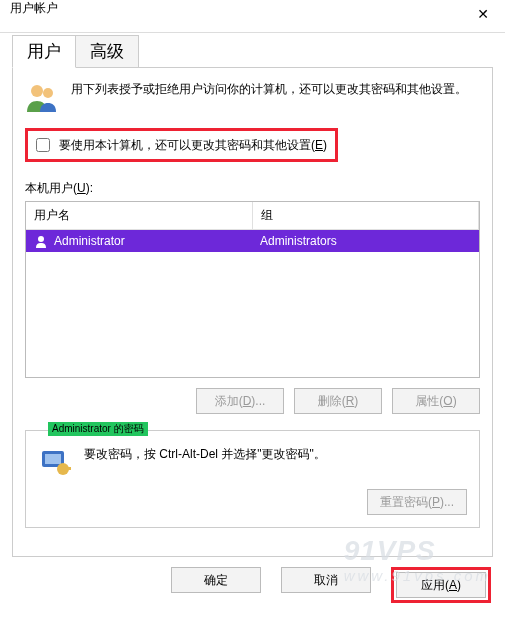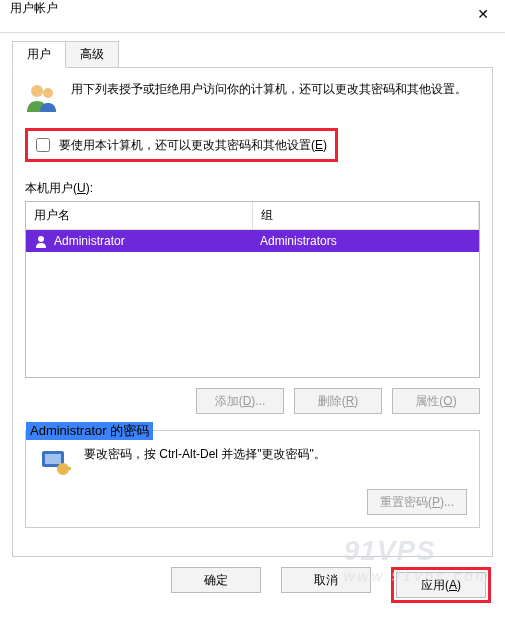--- a/index.html
+++ b/index.html
@@ -2,21 +2,21 @@
 <html><head>
 <meta charset="utf-8">
 <style>
 html,body{margin:0;padding:0;font-family:"Microsoft YaHei","Segoe UI",sans-serif;font-size:12px;background:#fff;color:#000}
 .window{width:505px;height:630px;position:relative;background:#fff;box-sizing:border-box}
 .titlebar{height:32px;display:flex;align-items:flex-start;padding:0 2px 0 10px;border-bottom:1px solid #ddd}
 .titlebar .title{flex:1;font-size:12px}
 .titlebar .close{width:40px;height:28px;display:flex;align-items:center;justify-content:center;cursor:pointer;font-size:14px;font-family:Arial}
 .client{padding:8px 12px 0 12px}
 .tabs{display:flex;align-items:flex-end;height:26px;position:relative}
-.tab{border:1px solid #ccc;padding:4px 14px 4px 14px;font-size:12px;background:#fff;position:relative;bottom:-1px;margin-right:-1px;cursor:pointer}
+.tab{border:1px solid #ccc;padding:4px 14px 4px 14px;font-size:17px;background:#fff;position:relative;bottom:-1px;margin-right:-1px;cursor:pointer}
 .tab.active{border-bottom:1px solid #fff;z-index:2}
 .tab.inactive{background:#f4f4f4}
 .tab-panel{border:1px solid #ccc;padding:12px 12px 16px 12px;min-height:490px;box-sizing:border-box}
 .intro{display:flex;gap:12px;margin-bottom:14px}
 .intro .icon{width:34px;height:34px;flex:0 0 34px}
 .intro .text{flex:1;line-height:1.6}
 .highlight{border:3px solid #e23; display:inline-block; padding:4px 8px 4px 4px; margin-bottom:10px}
 .check-row{display:flex;align-items:center;gap:6px}
 .check-row input{width:14px;height:14px}
 .section-label{margin:8px 0 4px 0}
@@ -28,21 +28,21 @@
 .list-body{}
 .list-row{display:flex;align-items:center;height:22px;color:#fff;background:#6d28d9}
 .list-row .cell{padding:0 8px;display:flex;align-items:center;gap:6px;font-size:12px}
 .cell-name{flex:0 0 210px}
 .cell-group{flex:1}
 .user-ico{width:14px;height:14px;display:inline-block}
 .btn-row{display:flex;gap:10px;justify-content:flex-end;margin-top:10px}
 .btn{min-width:88px;height:26px;border:1px solid #bbb;background:#f3f3f3;font-size:12px;cursor:pointer;padding:0 12px;font-family:inherit}
 .btn:disabled{color:#9a9a9a;background:#f3f3f3;cursor:default}
 .groupbox{border:1px solid #ccc;margin-top:16px;padding:14px 12px 12px 12px;position:relative}
-.groupbox .legend{position:absolute;top:-9px;left:0;background:#3b82f6;padding:0 4px;font-size:13px}
+.groupbox .legend{position:absolute;top:-9px;left:22px;background:#22c55e;padding:0 4px;font-size:10px}
 .pw-row{display:flex;gap:12px;align-items:flex-start}
 .pw-row .key-ico{width:34px;height:34px;flex:0 0 34px}
 .pw-row .pw-text{flex:1;line-height:1.6}
 .footer{display:flex;gap:20px;justify-content:flex-end;padding:10px 14px}
 .footer .btn{min-width:90px}
 .apply-hl{border:3px solid #e23;padding:2px}
 .watermark{position:absolute;right:14px;bottom:46px;color:#d8dde3;font-weight:bold;font-style:italic;font-size:28px;letter-spacing:1px;opacity:.7;pointer-events:none}
 .watermark small{display:block;font-size:15px;letter-spacing:3px;font-weight:normal}
 .und{text-decoration:underline}
 </style>

